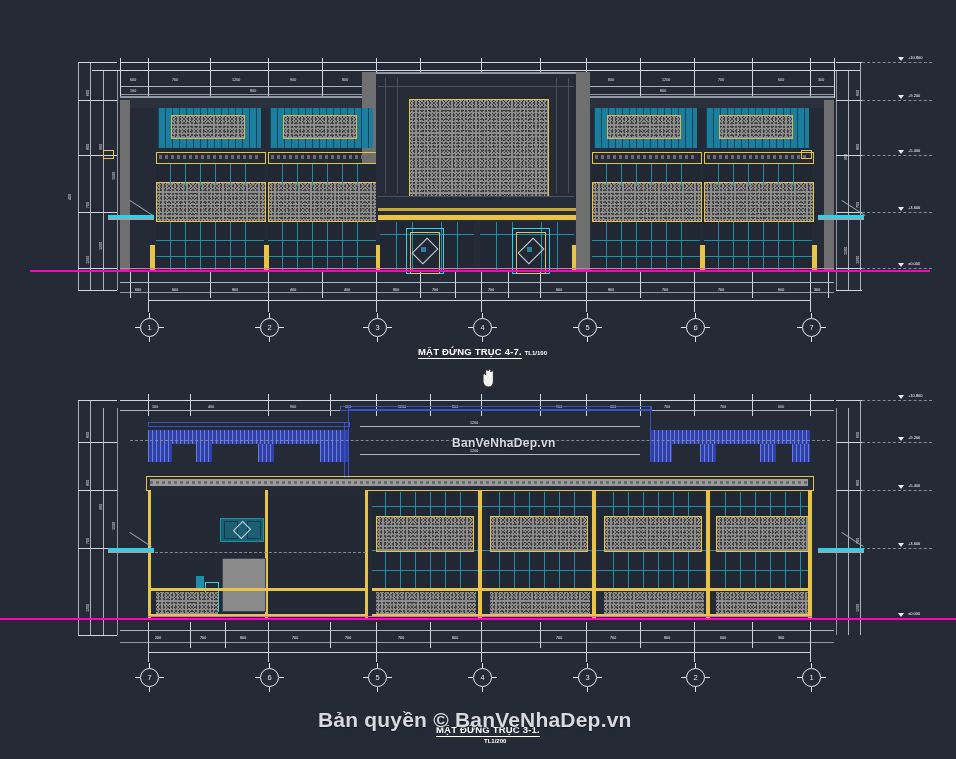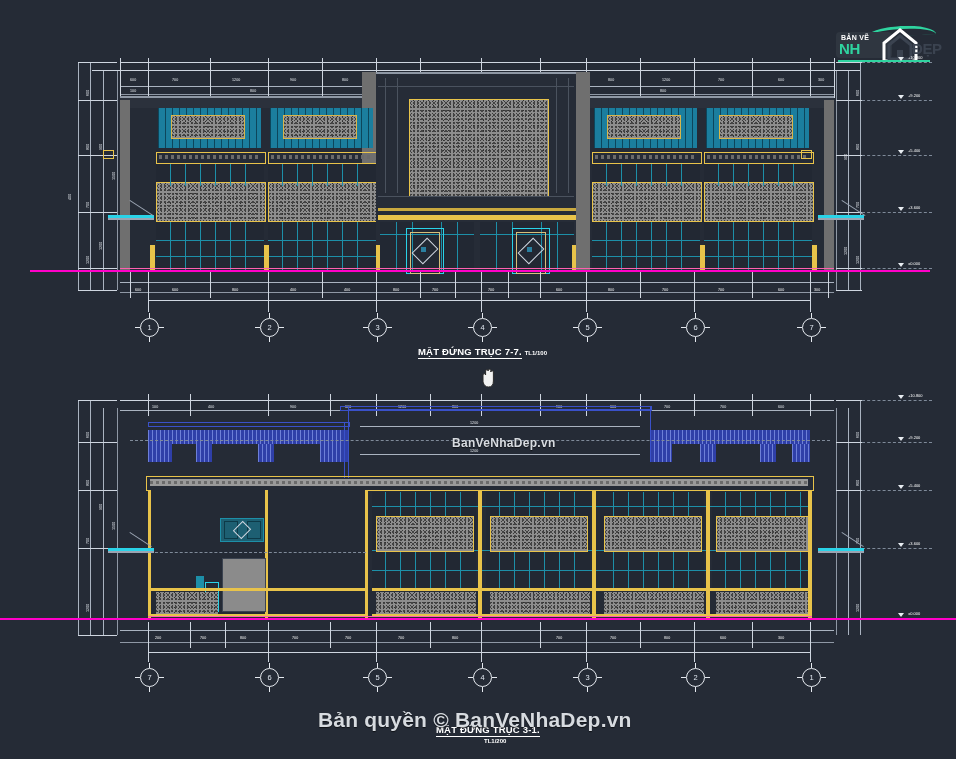--- a/index.html
+++ b/index.html
@@ -112,33 +112,20 @@
   
   .hatch-dash{position:absolute;
      background-image:repeating-linear-gradient(90deg,
         #6b6b6b 0 3px, rgba(0,0,0,0) 3px 6px);}
 </style>
 </head>
 <body>
 
 <div class="stage">
 
-  <div class="logo">
-    <div class="logo-sweep"></div>
-    <div class="logo-badge"></div>
-    <div class="logo-banve">BẢN VẼ</div>
-    <div class="logo-nh">NH</div>
-    <svg class="logo-house" viewBox="0 0 36 34">
-      <path d="M18 2 L34 15 L34 33 L2 33 L2 15 Z" fill="none" stroke="#ffffff" stroke-width="3"></path>
-      <path d="M18 8 L29 17 L29 31 L7 31 L7 17 Z" fill="none" stroke="#3b4350" stroke-width="3"></path>
-      <rect x="15" y="22" width="6" height="9" fill="#3b4350"></rect>
-    </svg>
-    <div class="logo-dep">ĐẸP</div>
-    <div class="logo-under"></div>
-  </div>
 
   <div class="abs" style="left:0;top:0;width:956px;height:370px;">
 
     <div class="ln ln-v" style="left:78px;top:62px;height:228px;background:#aab3c0;"></div>
     <div class="ln ln-v" style="left:90px;top:62px;height:228px;background:#aab3c0;"></div>
     <div class="ln ln-v" style="left:103px;top:70px;height:220px;background:#aab3c0;"></div>
     <div class="ln ln-v" style="left:117px;top:70px;height:220px;background:#8f98a5;"></div>
     <div class="ln ln-h" style="left:78px;top:62px;width:39px;"></div>
     <div class="ln ln-h" style="left:78px;top:100px;width:39px;"></div>
     <div class="ln ln-h" style="left:78px;top:155px;width:39px;"></div>
@@ -471,21 +458,21 @@
       </div>
     <div class="bubble" style="left:802px;top:318px;">
       <span class="tk tk-t"></span>
         <span class="tk tk-b"></span>
         <span class="tk tk-l"></span>
         <span class="tk tk-r"></span>
       <span>7</span>
       </div>
 
     <div class="title" style="left:418px;top:346px;">
-      <u><span>MẶT ĐỨNG TRỤC 7-7.</span></u>
+      <u><span>MẶT ĐỨNG TRỤC 4-7.</span></u>
       <span class="scale">TL1/100</span>
     </div>
   </div>
 
   <div class="abs" style="left:0;top:380px;width:956px;height:379px;">
 
     <div class="ln ln-v" style="left:78px;top:20px;height:235px;background:#aab3c0;"></div>
     <div class="ln ln-v" style="left:90px;top:20px;height:235px;background:#aab3c0;"></div>
     <div class="ln ln-v" style="left:103px;top:28px;height:227px;background:#aab3c0;"></div>
     <div class="ln ln-v" style="left:117px;top:28px;height:227px;background:#8f98a5;"></div>

